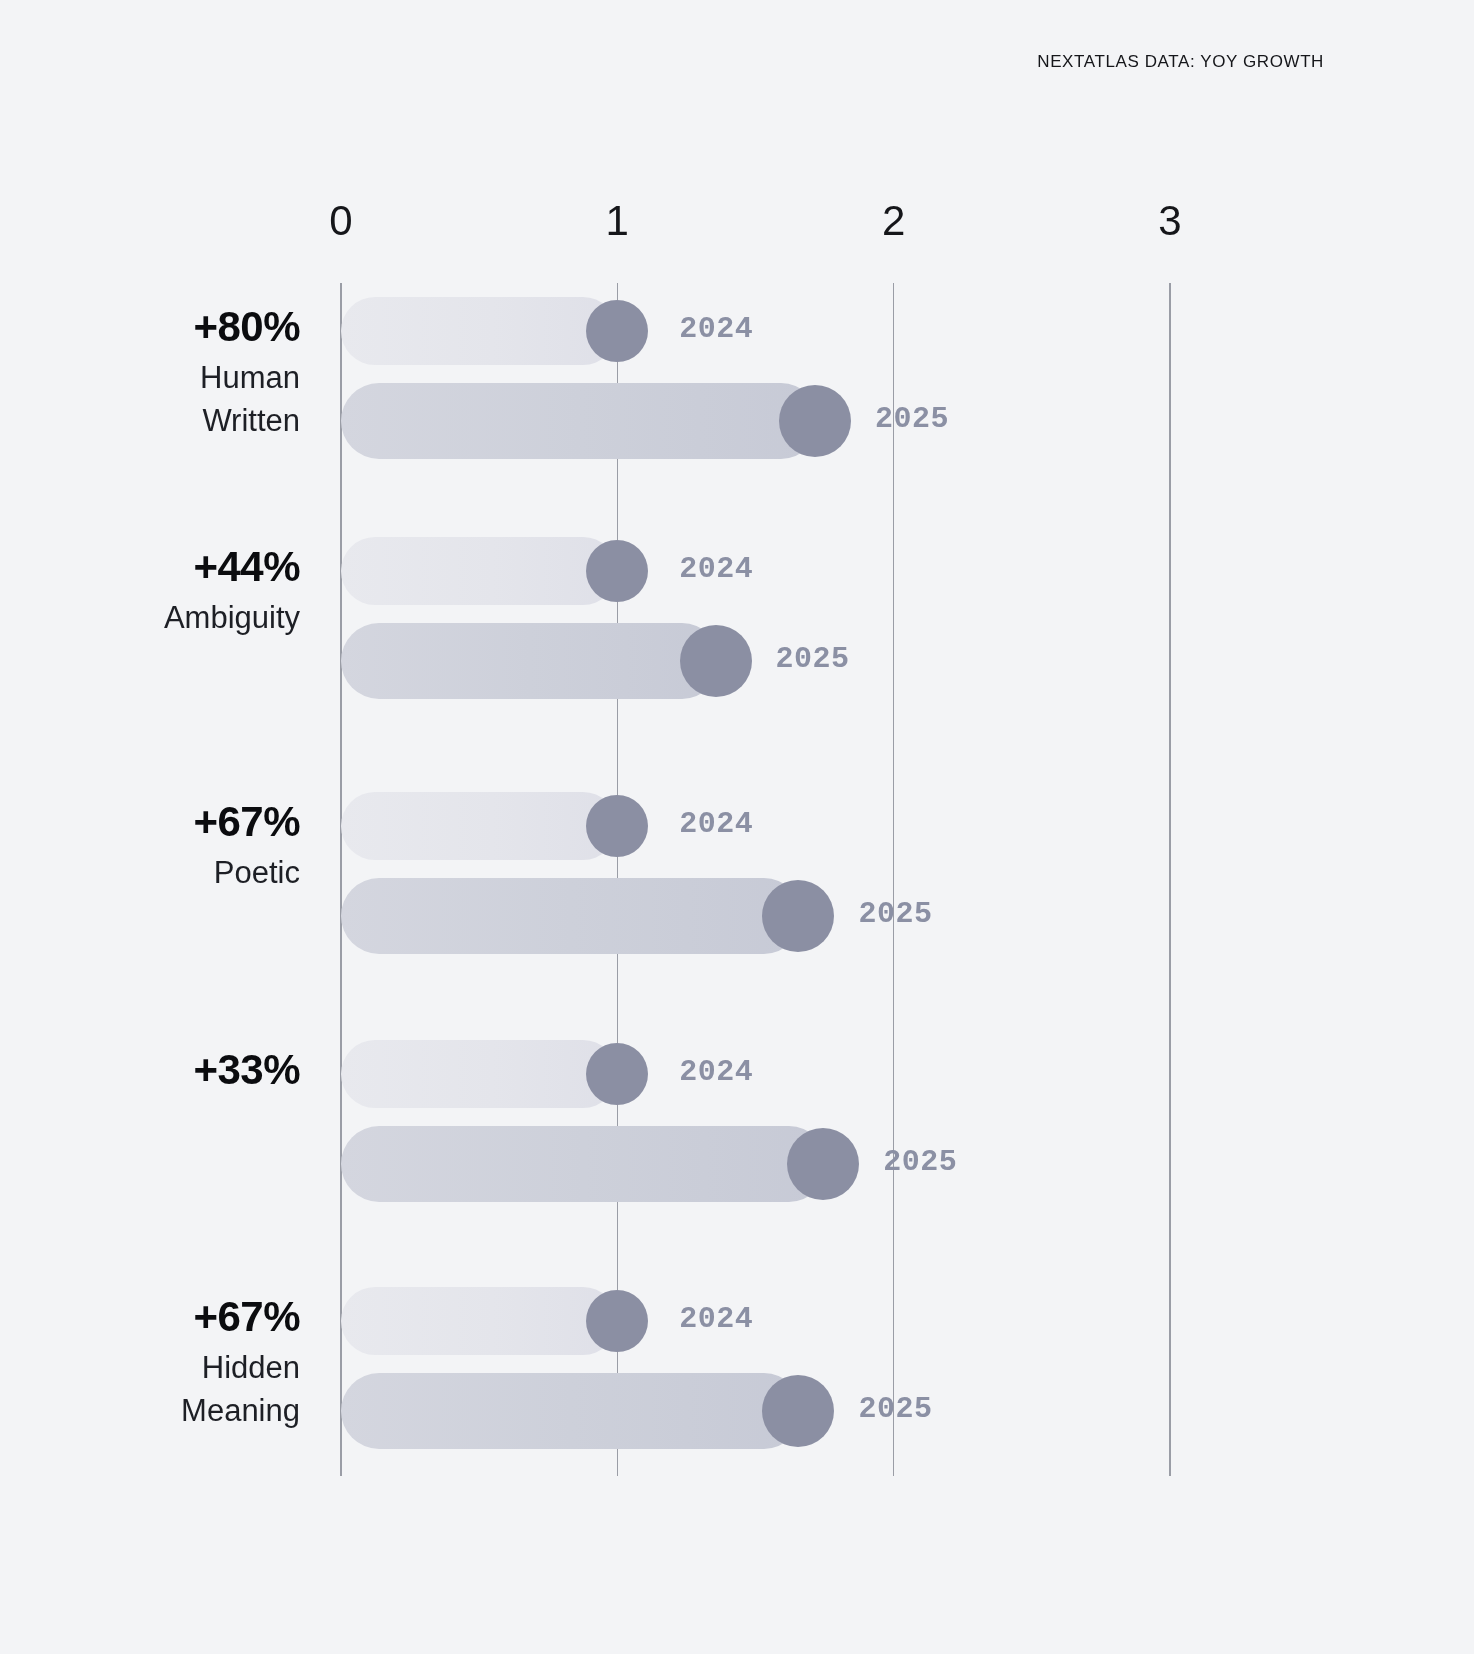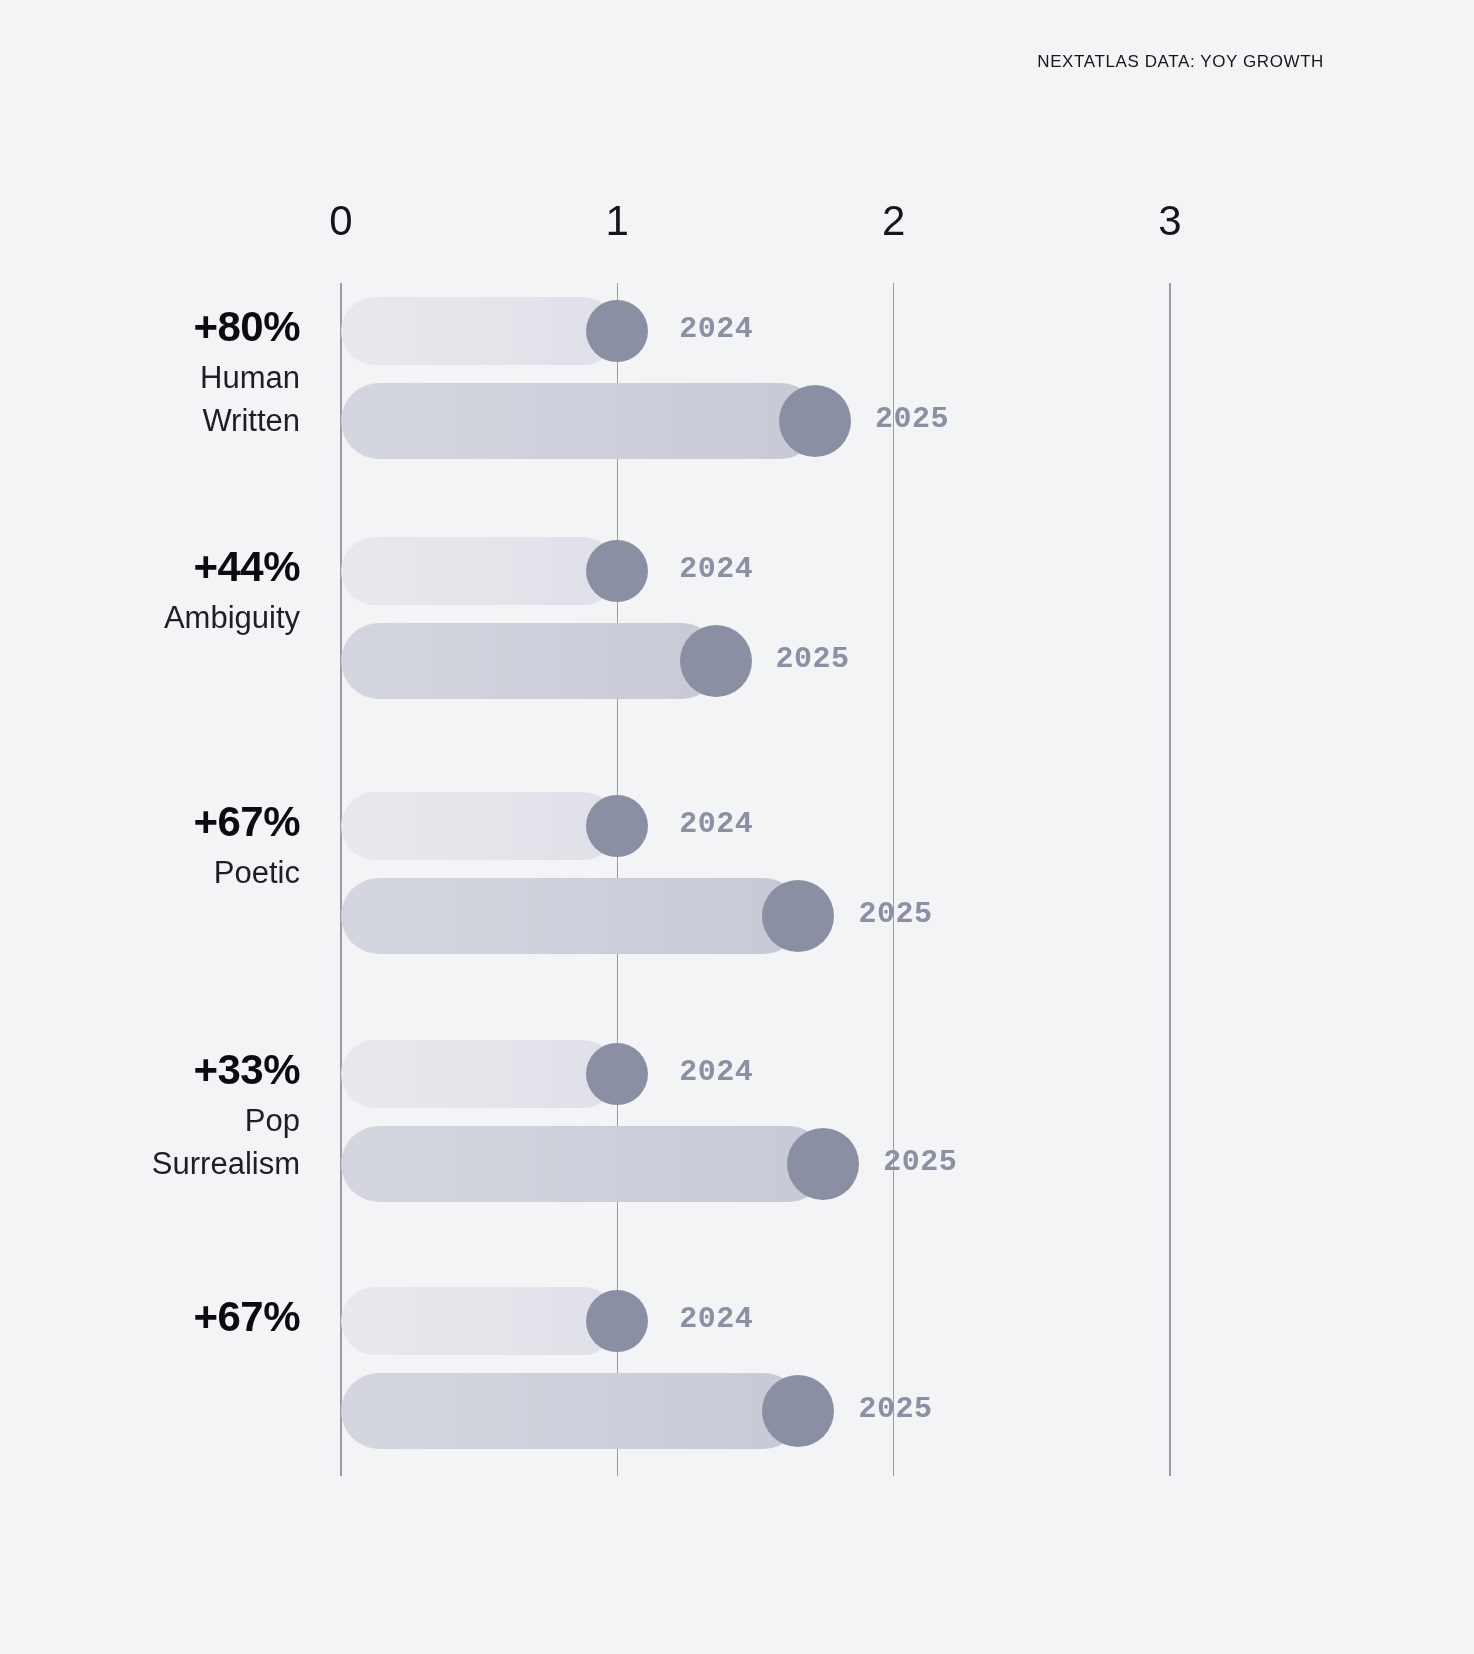--- a/index.html
+++ b/index.html
@@ -178,33 +178,33 @@
         <div class="bar y2024" style="top: 0px; width: 276.3px;"></div>
         <div class="knob k2024" style="left: 586.3px; top: 3px;"></div>
         <div class="year-label" style="left: 679.3px; top: 15px;">2024</div>
         <div class="bar y2025" style="top: 86px; width: 461.421px;"></div>
         <div class="knob k2025" style="left: 762.421px; top: 88px;"></div>
         <div class="year-label" style="left: 858.421px; top: 105px;">2025</div>
       </div>
       <div class="row" style="top: 1040px;">
         <div class="row-left" style="top: 8px;">
           <div class="pct">+33%</div>
-          <div class="cat-name">Pop
-Surrealism</div>
         </div>
         <div class="bar y2024" style="top: 0px; width: 276.3px;"></div>
         <div class="knob k2024" style="left: 586.3px; top: 3px;"></div>
         <div class="year-label" style="left: 679.3px; top: 15px;">2024</div>
         <div class="bar y2025" style="top: 86px; width: 486.288px;"></div>
         <div class="knob k2025" style="left: 787.288px; top: 88px;"></div>
         <div class="year-label" style="left: 883.288px; top: 105px;">2025</div>
       </div>
       <div class="row" style="top: 1287px;">
         <div class="row-left" style="top: 8px;">
           <div class="pct">+67%</div>
+          <div class="cat-name">Hidden
+Meaning</div>
         </div>
         <div class="bar y2024" style="top: 0px; width: 276.3px;"></div>
         <div class="knob k2024" style="left: 586.3px; top: 3px;"></div>
         <div class="year-label" style="left: 679.3px; top: 15px;">2024</div>
         <div class="bar y2025" style="top: 86px; width: 461.421px;"></div>
         <div class="knob k2025" style="left: 762.421px; top: 88px;"></div>
         <div class="year-label" style="left: 858.421px; top: 105px;">2025</div>
       </div>
     </div>
 

